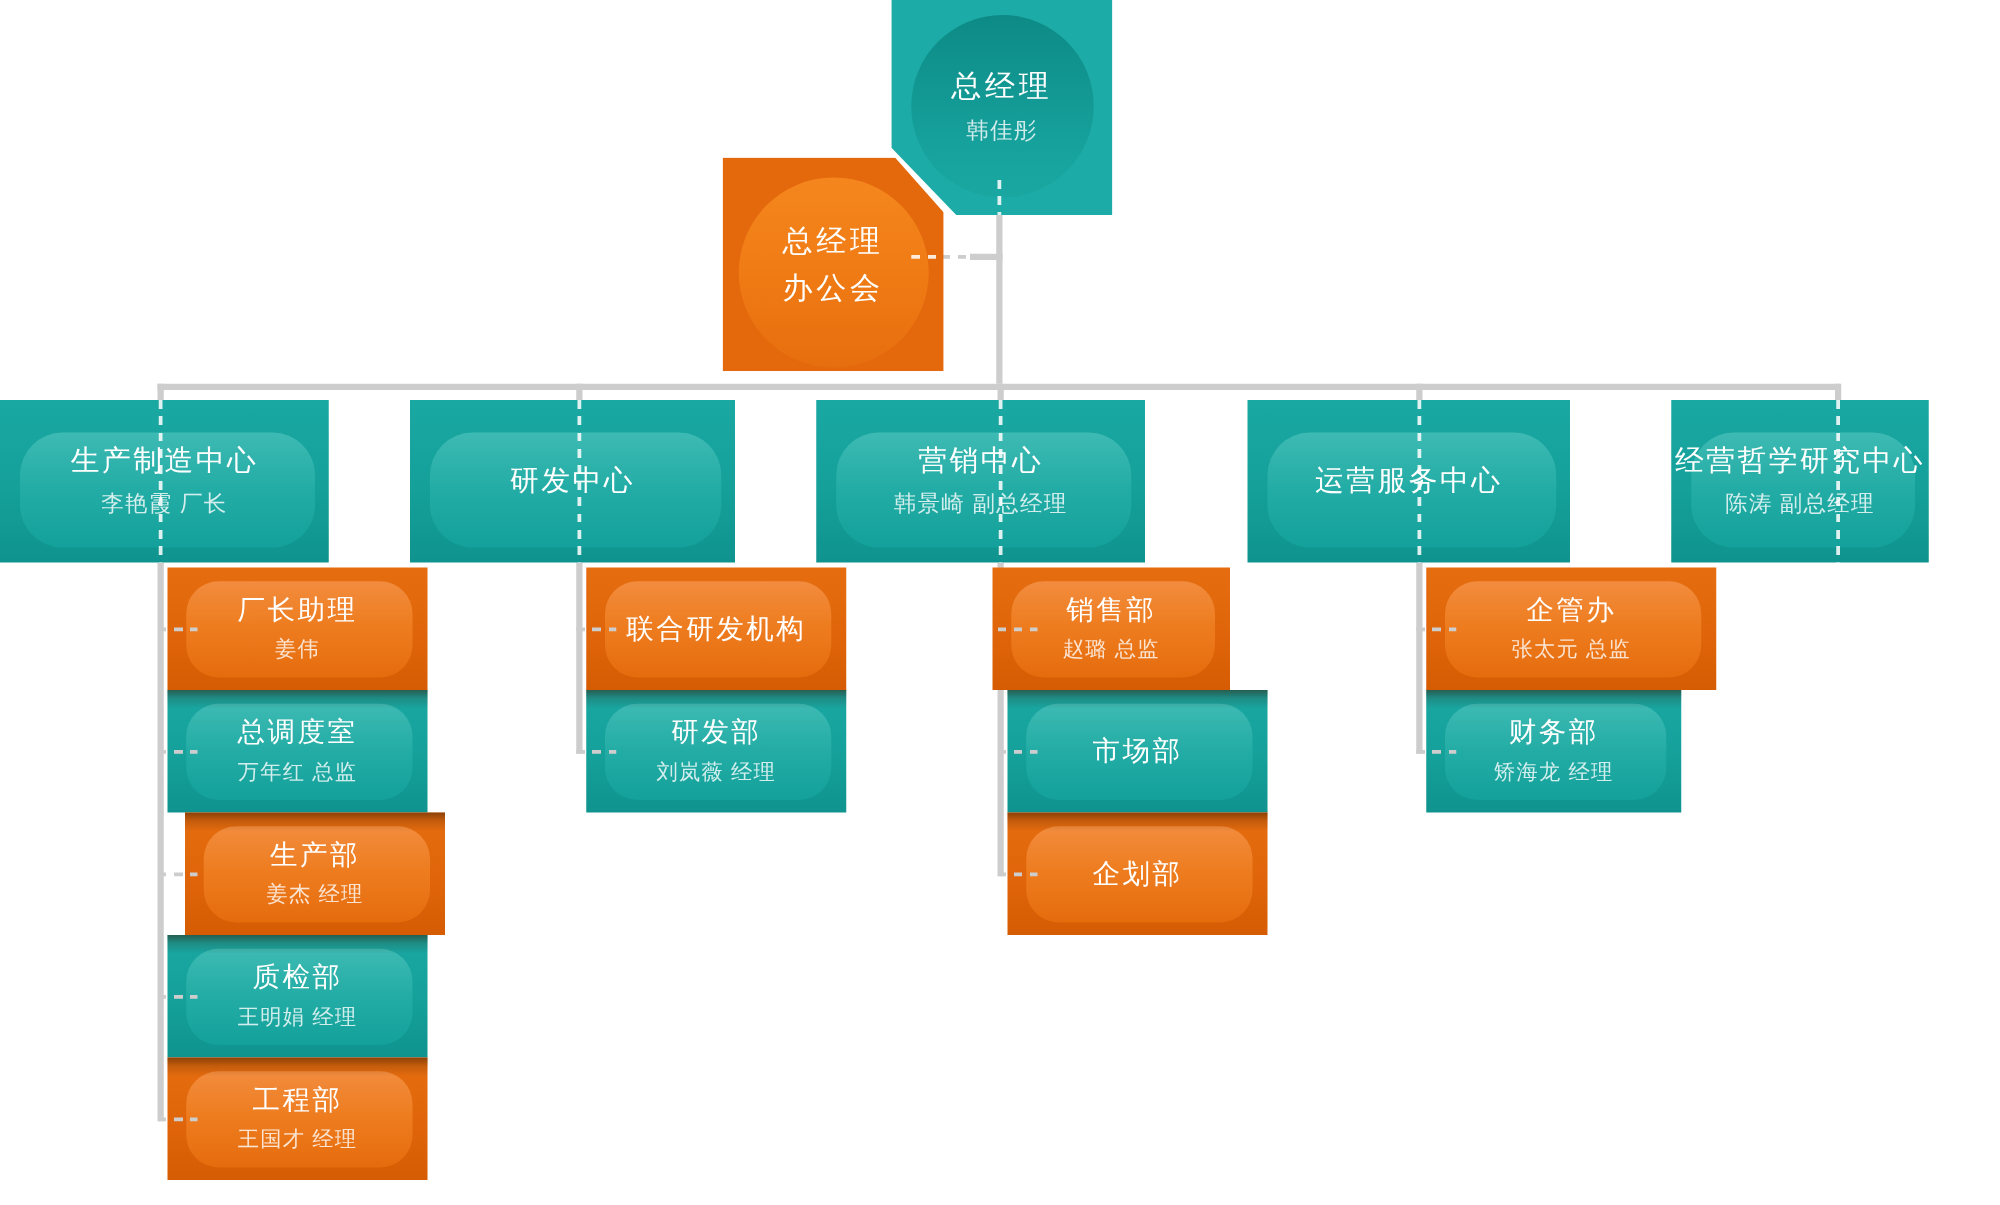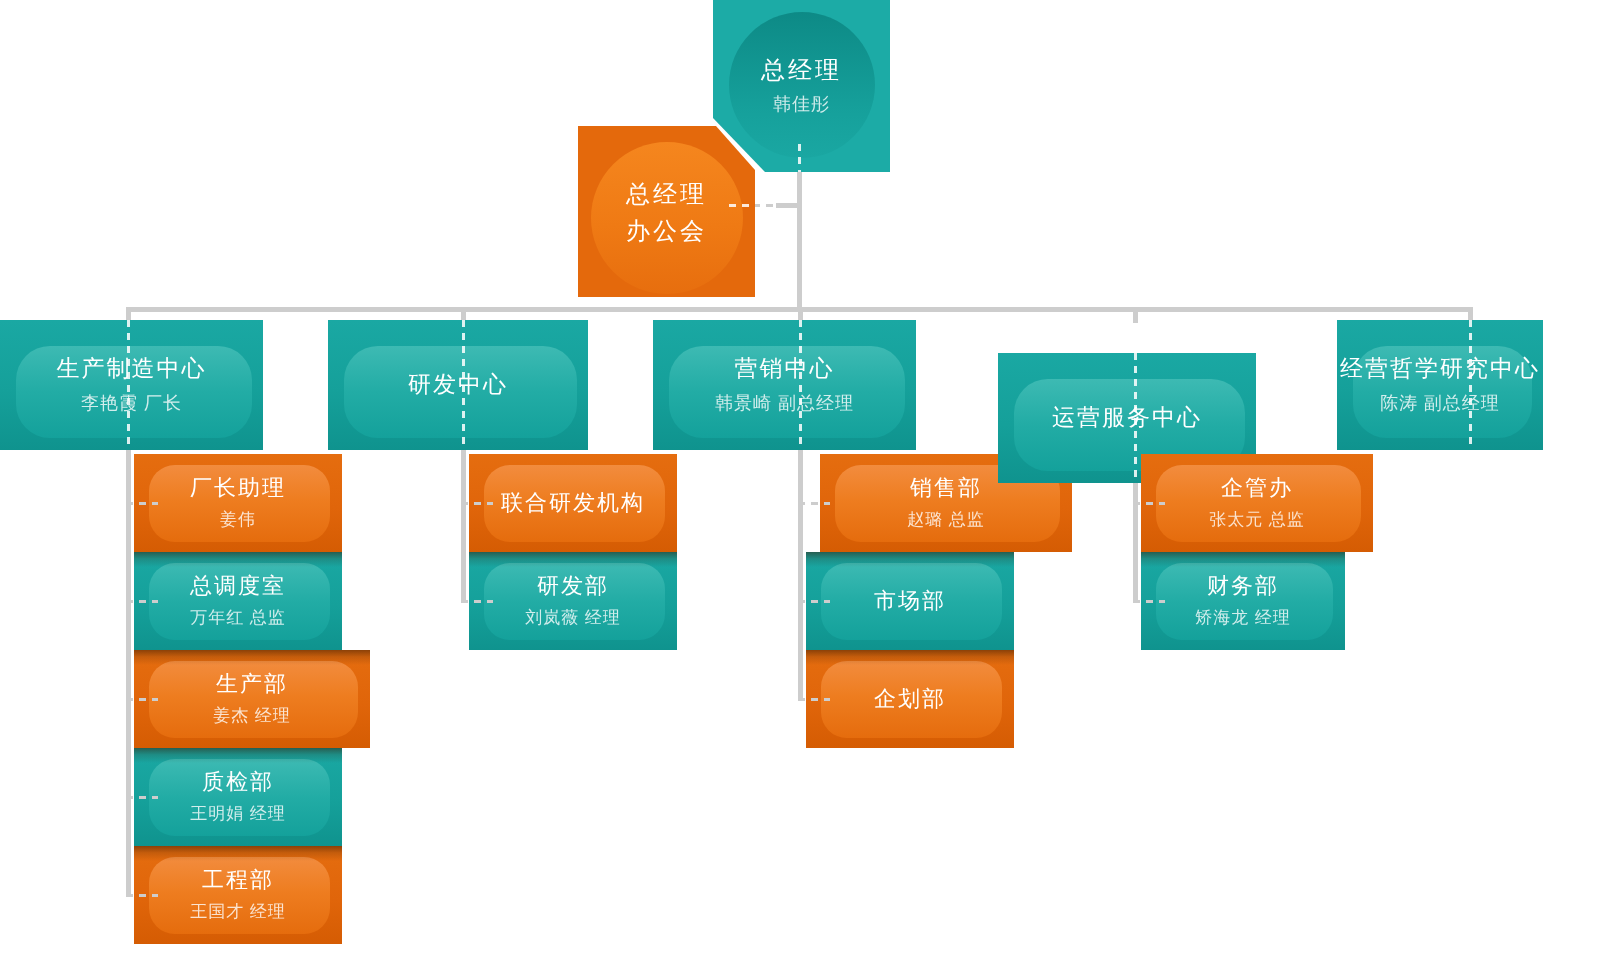--- a/index.html
+++ b/index.html
@@ -104,21 +104,21 @@
     <div class="dashh" style="left: 126px; top: 502px; width: 32px; z-index: 4;"></div>
     <div class="node child teal" style="left: 134px; top: 552px; width: 208px; height: 98px;">
       <div class="inner"></div>
       <div class="tear"></div>
       <div class="txt">
         <div class="title">总调度室</div>
         <div class="sub">万年红 总监</div>
       </div>
     </div>
     <div class="dashh" style="left: 126px; top: 600px; width: 32px; z-index: 4;"></div>
-    <div class="node child orange" style="left: 134px; top: 650px; width: 236px; height: 98px;">
+    <div class="node child orange" style="left: 148px; top: 650px; width: 208px; height: 98px;">
       <div class="inner"></div>
       <div class="tear"></div>
       <div class="txt">
         <div class="title">生产部</div>
         <div class="sub">姜杰 经理</div>
       </div>
     </div>
     <div class="dashh" style="left: 126px; top: 698px; width: 32px; z-index: 4;"></div>
     <div class="node child teal" style="left: 134px; top: 748px; width: 208px; height: 98px;">
       <div class="inner"></div>
@@ -162,21 +162,21 @@
     </div>
     <div class="dashh" style="left: 461px; top: 600px; width: 32px; z-index: 4;"></div>
     <div class="node l2 teal" style="left: 653px; top: 320px; width: 263px; height: 130px;">
       <div class="inner"></div>
       <div class="wdashv" style="left: 146px;"></div>
       <div class="txt">
         <div class="title">营销中心</div>
         <div class="sub">韩景崎 副总经理</div>
       </div>
     </div>
-    <div class="node child orange" style="left: 820px; top: 454px; width: 252px; height: 98px;">
+    <div class="node child orange" style="left: 794px; top: 454px; width: 176px; height: 98px; padding-left: 14px;">
       <div class="inner"></div>
       <div class="txt">
         <div class="title">销售部</div>
         <div class="sub">赵璐 总监</div>
       </div>
     </div>
     <div class="dashh" style="left: 798px; top: 502px; width: 32px; z-index: 4;"></div>
     <div class="node child teal" style="left: 806px; top: 552px; width: 208px; height: 98px;">
       <div class="inner"></div>
       <div class="tear"></div>
@@ -186,21 +186,21 @@
     </div>
     <div class="dashh" style="left: 798px; top: 600px; width: 32px; z-index: 4;"></div>
     <div class="node child orange" style="left: 806px; top: 650px; width: 208px; height: 98px;">
       <div class="inner"></div>
       <div class="tear"></div>
       <div class="txt">
         <div class="title">企划部</div>
       </div>
     </div>
     <div class="dashh" style="left: 798px; top: 698px; width: 32px; z-index: 4;"></div>
-    <div class="node l2 teal" style="left: 998px; top: 320px; width: 258px; height: 130px; margin-top: 33px;">
+    <div class="node l2 teal" style="left: 998px; top: 320px; width: 258px; height: 130px;">
       <div class="inner"></div>
       <div class="wdashv" style="left: 136px;"></div>
       <div class="txt">
         <div class="title">运营服务中心</div>
       </div>
     </div>
     <div class="node child orange" style="left: 1141px; top: 454px; width: 232px; height: 98px;">
       <div class="inner"></div>
       <div class="txt">
         <div class="title">企管办</div>

